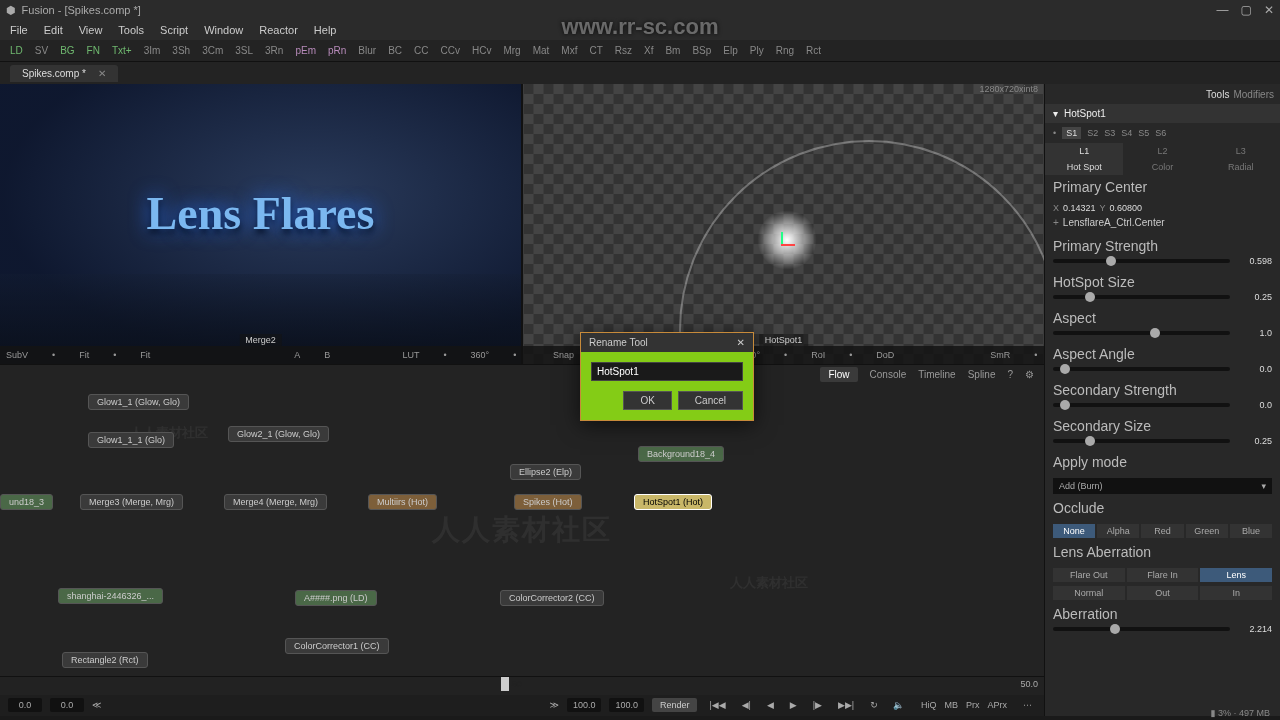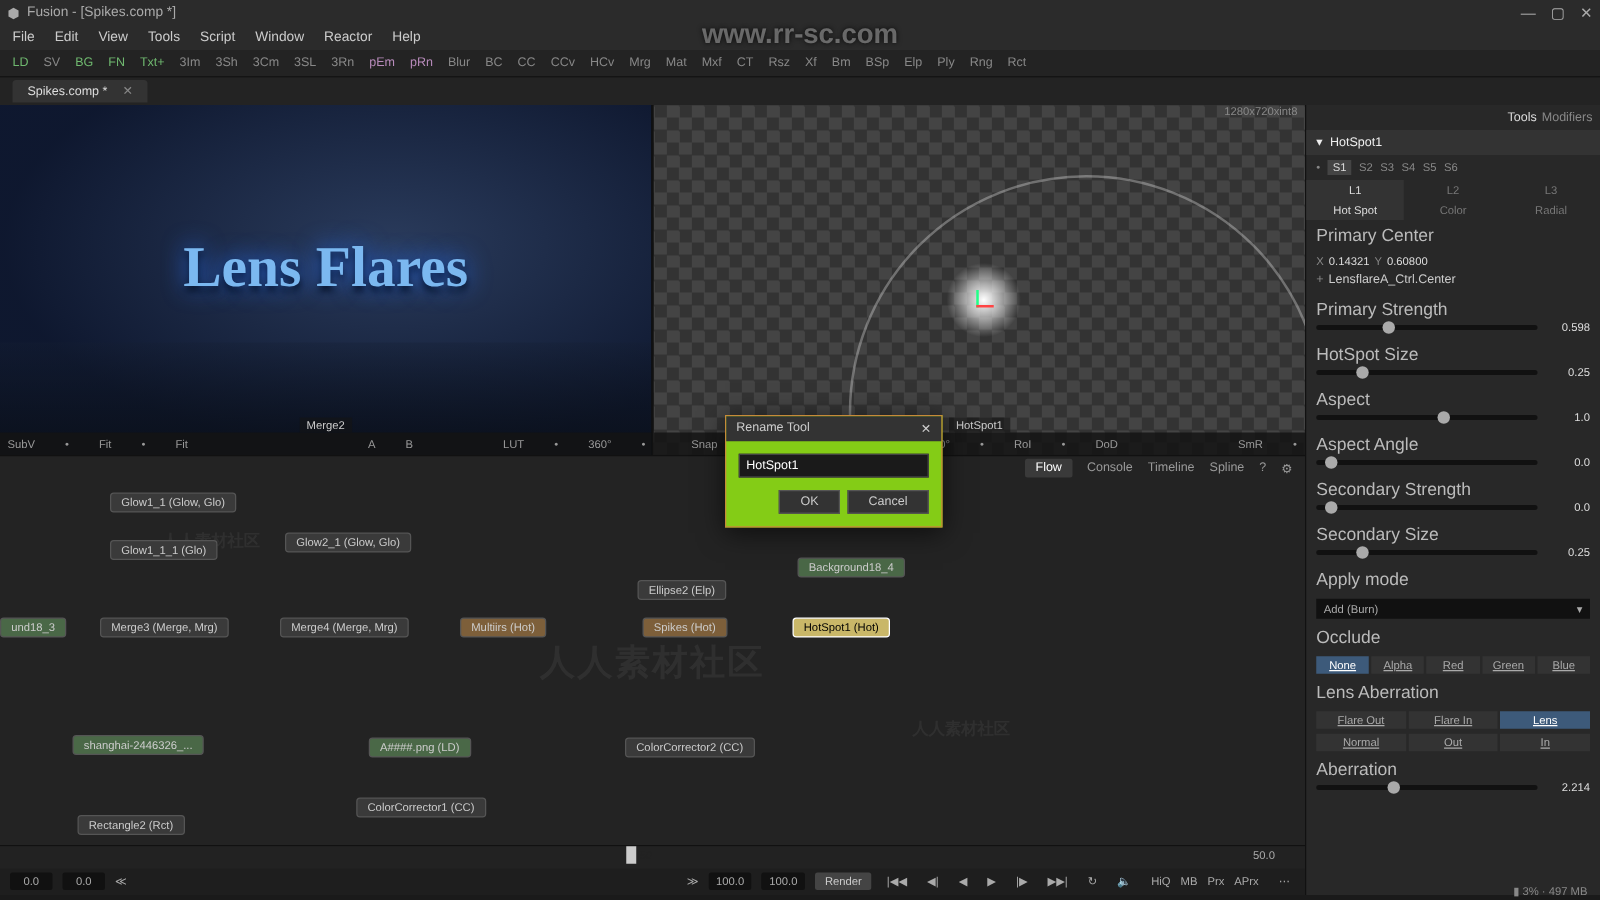--- a/index.html
+++ b/index.html
@@ -69,21 +69,21 @@
 .param-label { color: #bbb; font-size: 14px; margin-bottom: 2px; }
 .param-row { display: flex; align-items: center; gap: 6px; }
 .slider { flex: 1; height: 4px; background: #111; position: relative; border-radius: 2px; }
 .slider .thumb { position: absolute; top: -3px; width: 10px; height: 10px; background: #aaa; border-radius: 50%; }
 .val { font-size: 9px; color: #ddd; min-width: 36px; text-align: right; }
 .coord-row { display: flex; gap: 4px; padding: 2px 8px; align-items: center; font-size: 9px; }
 .coord-row .lbl { color: #888; } .coord-row .cv { color: #ddd; }
 .link-row { padding: 2px 8px 6px; display: flex; align-items: center; gap: 4px; color: #ccc; }
 .link-row .plus { color: #888; }
 .seg { display: flex; gap: 2px; padding: 2px 8px; font-size: 9px; }
-.seg span { flex: 1; text-align: center; padding: 2px 0; background: #333; color: #aaa; cursor: pointer; text-decoration: underline; }
+.seg span { flex: 1; text-align: center; padding: 2px 0; background: #333; color: #aaa; cursor: pointer; }
 .seg .act { background: #3d5a7a; color: #fff; }
 .dd { margin: 2px 8px; padding: 3px 6px; background: #111; color: #aaa; font-size: 9px; display: flex; justify-content: space-between; align-items: center; }
 
 .dialog { position: absolute; left: 536px; top: 332px; width: 174px; background: #84cc16; border: 1px solid #c78a3a; box-shadow: 0 4px 20px rgba(0,0,0,0.6); z-index: 100; margin-left: 44px; }
 .dialog-hd { background: #333; padding: 4px 8px; display: flex; justify-content: space-between; font-size: 10px; color: #ccc; }
 .dialog-hd .x { cursor: pointer; }
 .dialog-body { padding: 10px; }
 .dialog-input { width: 100%; background: #1a1a1a; border: 1px solid #444; color: #fff; padding: 3px 5px; font-size: 10px; }
 .dialog-input::selection { background: #3a6aa8; }
 .dialog-btns { display: flex; justify-content: flex-end; gap: 6px; padding: 0 10px 10px; }
@@ -260,21 +260,21 @@
           <div class="node " style="left: 500px; top: 206px;">ColorCorrector2 (CC)</div>
           <div class="node " style="left: 285px; top: 254px;">ColorCorrector1 (CC)</div>
           <div class="node " style="left: 62px; top: 268px;">Rectangle2 (Rct)</div>
         </div>
     </div>
 
     <div class="timeline">
       <div class="ruler">
         <div class="playhead"></div>
         <span style="position:absolute;left:49%;top:2px;font-size:9px;color:#222">50</span>
-        <span style="position:absolute;right:24px;top:2px;font-size:9px;color:#aaa">50.0</span>
+        <span style="position:absolute;right:6px;top:2px;font-size:9px;color:#aaa">50.0</span>
       </div>
       <div class="transport">
         <span class="nbox">0.0</span>
         <span class="nbox">0.0</span>
         <span>≪</span>
         <span class="spacer"></span>
         <span>≫</span>
         <span class="nbox">100.0</span>
         <span class="nbox">100.0</span>
         <span class="render-btn">Render</span>

